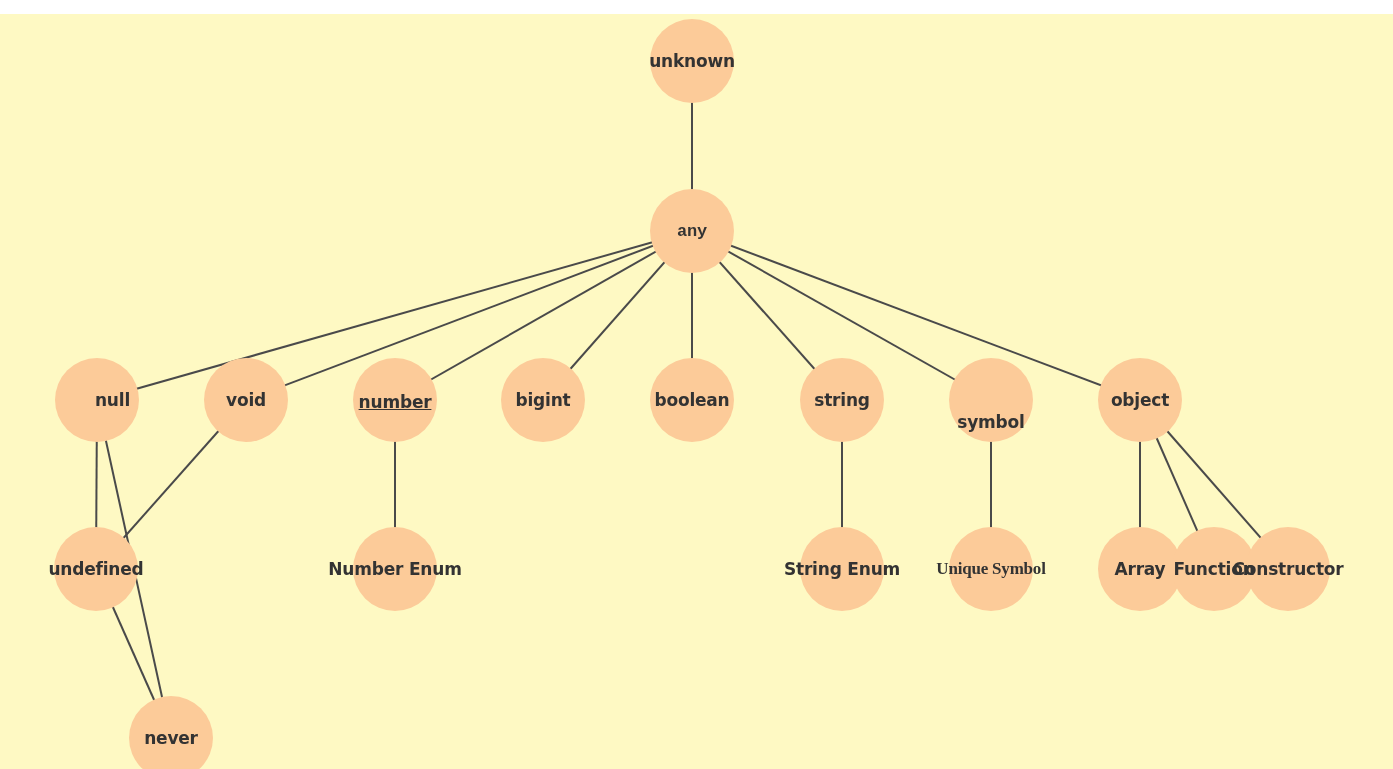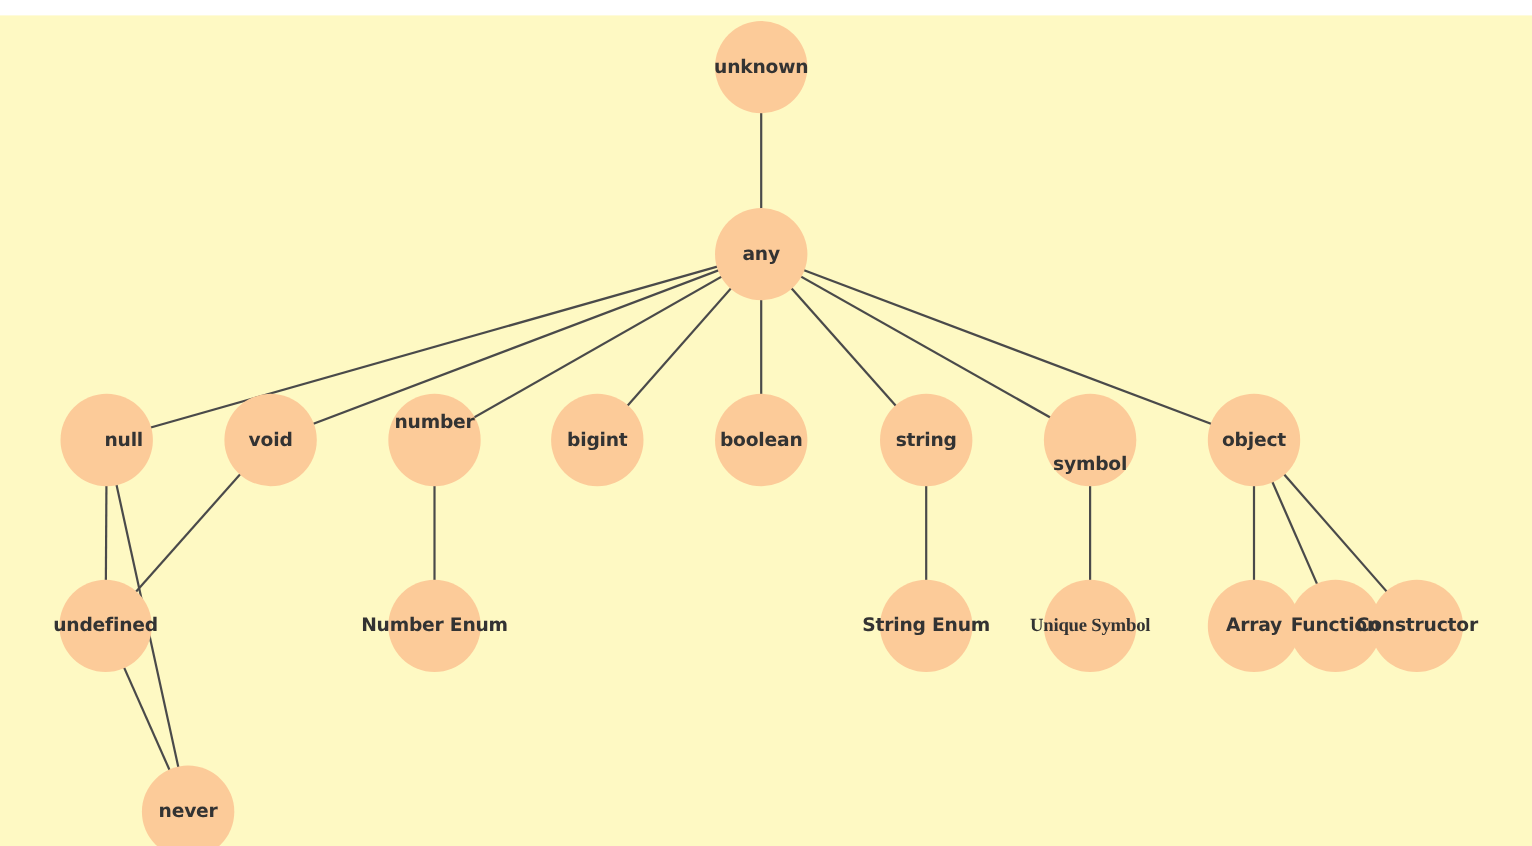--- a/index.html
+++ b/index.html
@@ -83,24 +83,24 @@
       <div class="graph-node" style="left: 1098px; top: 344px; width: 84px; height: 84px; background: rgb(252, 203, 153);"></div>
       <div class="graph-node" style="left: 54px; top: 513px; width: 84px; height: 84px; background: rgb(252, 203, 153);"></div>
       <div class="graph-node" style="left: 353px; top: 513px; width: 84px; height: 84px; background: rgb(252, 203, 153);"></div>
       <div class="graph-node" style="left: 800px; top: 513px; width: 84px; height: 84px; background: rgb(252, 203, 153);"></div>
       <div class="graph-node" style="left: 949px; top: 513px; width: 84px; height: 84px; background: rgb(252, 203, 153);"></div>
       <div class="graph-node" style="left: 1098px; top: 513px; width: 84px; height: 84px; background: rgb(252, 203, 153);"></div>
       <div class="graph-node" style="left: 1172px; top: 513px; width: 84px; height: 84px; background: rgb(252, 203, 153);"></div>
       <div class="graph-node" style="left: 1246px; top: 513px; width: 84px; height: 84px; background: rgb(252, 203, 153);"></div>
       <div class="graph-node" style="left: 129px; top: 682px; width: 84px; height: 84px; background: rgb(252, 203, 153);"></div>
       <div class="node-label" style="left: 692px; top: 47px; color: rgb(51, 51, 51);">unknown</div>
-      <div class="node-label" style="left: 692px; top: 217px; color: rgb(51, 51, 51);">any</div>
+      <div class="node-label" style="left: 692px; top: 217px; color: rgb(51, 51, 51); font-family: Liberation Mono, monospace;">any</div>
       <div class="node-label" style="left: 97px; top: 386px; color: rgb(51, 51, 51); padding-left: 31px;">null</div>
       <div class="node-label" style="left: 246px; top: 386px; color: rgb(51, 51, 51);">void</div>
-      <div class="node-label" style="left: 395px; top: 370px; color: rgb(51, 51, 51);">number</div>
+      <div class="node-label" style="left: 395px; top: 388px; color: rgb(51, 51, 51); text-decoration: underline;">number</div>
       <div class="node-label" style="left: 543px; top: 386px; color: rgb(51, 51, 51);">bigint</div>
       <div class="node-label" style="left: 692px; top: 386px; color: rgb(51, 51, 51);">boolean</div>
       <div class="node-label" style="left: 842px; top: 386px; color: rgb(51, 51, 51);">string</div>
       <div class="node-label" style="left: 991px; top: 408px; color: rgb(51, 51, 51); text-align: right;">symbol</div>
       <div class="node-label" style="left: 1140px; top: 386px; color: rgb(51, 51, 51);">object</div>
       <div class="node-label" style="left: 96px; top: 555px; color: rgb(51, 51, 51);">undefined</div>
       <div class="node-label" style="left: 395px; top: 555px; color: rgb(51, 51, 51);">Number Enum</div>
       <div class="node-label" style="left: 842px; top: 555px; color: rgb(51, 51, 51);">String Enum</div>
       <div class="node-label" style="left: 991px; top: 555px; color: rgb(51, 51, 51); font-family: Liberation Serif, serif;">Unique Symbol</div>
       <div class="node-label" style="left: 1140px; top: 555px; color: rgb(51, 51, 51);">Array</div>

